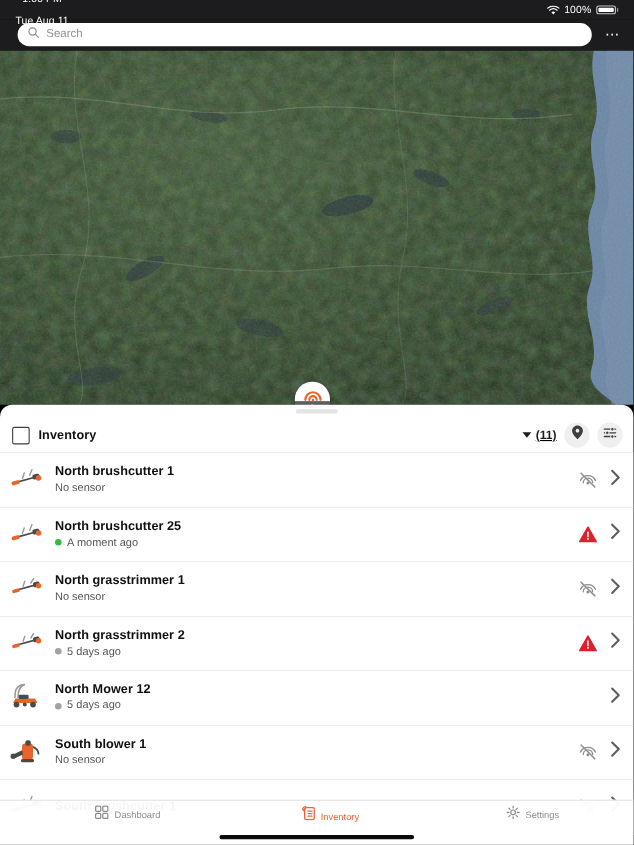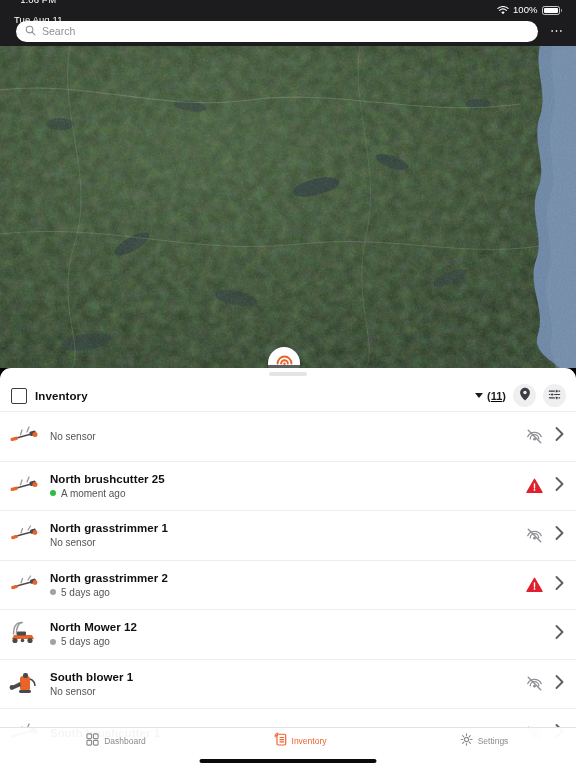--- a/index.html
+++ b/index.html
@@ -11,21 +11,21 @@
   }
   .app { position: relative; width: 576px; height: 768px; background: #000; }
 
   
   .statusbar {
     height: 18px; background: #1c1c1e; color: #ffffff;
     display: flex; align-items: center; justify-content: space-between;
     padding: 0 14px; font-size: 9.5px; letter-spacing: .1px;
   }
   .sb-left { display: flex; align-items: center; gap: 9px; flex-direction: column; }
-  .sb-right { display: flex; align-items: flex-end; gap: 4px; }
+  .sb-right { display: flex; align-items: center; gap: 4px; }
   .wifi-ic { display:block; }
   .batt { display: flex; align-items: center; gap: 1px; }
   .batt-body {
     width: 18px; height: 8.5px; border: 1px solid rgba(255,255,255,.75);
     border-radius: 2.4px; padding: 1px; display:flex;
   }
   .batt-fill { background:#fff; flex:1; border-radius:1px; }
   .batt-cap { width:1.4px; height:3.4px; background: rgba(255,255,255,.6); border-radius:0 1px 1px 0; }
 
   
@@ -265,20 +265,21 @@
             <svg width="34" height="30" viewBox="0 0 34 30">
               <line x1="5" y1="18" x2="27" y2="12" stroke="#4a4a4a" stroke-width="1.5" stroke-linecap="round"></line>
               <rect x="2.5" y="16.2" width="7.5" height="3.4" rx="1.6" fill="#e8642a" transform="rotate(-15 6 18)"></rect>
               <path d="M19 11 l2 -5" stroke="#9a9a9a" stroke-width="1.3" stroke-linecap="round"></path>
               <path d="M12.5 13.8 l1.5 -4.8" stroke="#9a9a9a" stroke-width="1.3" stroke-linecap="round"></path>
               <rect x="21.5" y="10" width="6.5" height="4.6" rx="1.7" fill="#4a4a4a" transform="rotate(-15 24.7 12.3)"></rect>
               <circle cx="27" cy="13.5" r="2.5" fill="#e8642a"></circle>
             </svg>
           </div>
           <div class="row-text">
+            <div class="row-title">North brushcutter 1</div>
             <div class="row-sub">
               <span>No sensor</span>
             </div>
           </div>
           <div class="row-right">
             <div class="status-slot">
               <svg width="17" height="17" viewBox="0 0 18 18">
                 <path d="M4.5 11.6a4.4 4.4 0 0 1 9 0" stroke="#8f8f94" stroke-width="1.3" fill="none" stroke-linecap="round"></path>
                 <path d="M1.8 9.2a8 8 0 0 1 14.4 0" stroke="#8f8f94" stroke-width="1.3" fill="none" stroke-linecap="round"></path>
                 <circle cx="9" cy="11.8" r="1.5" fill="#8f8f94"></circle>

